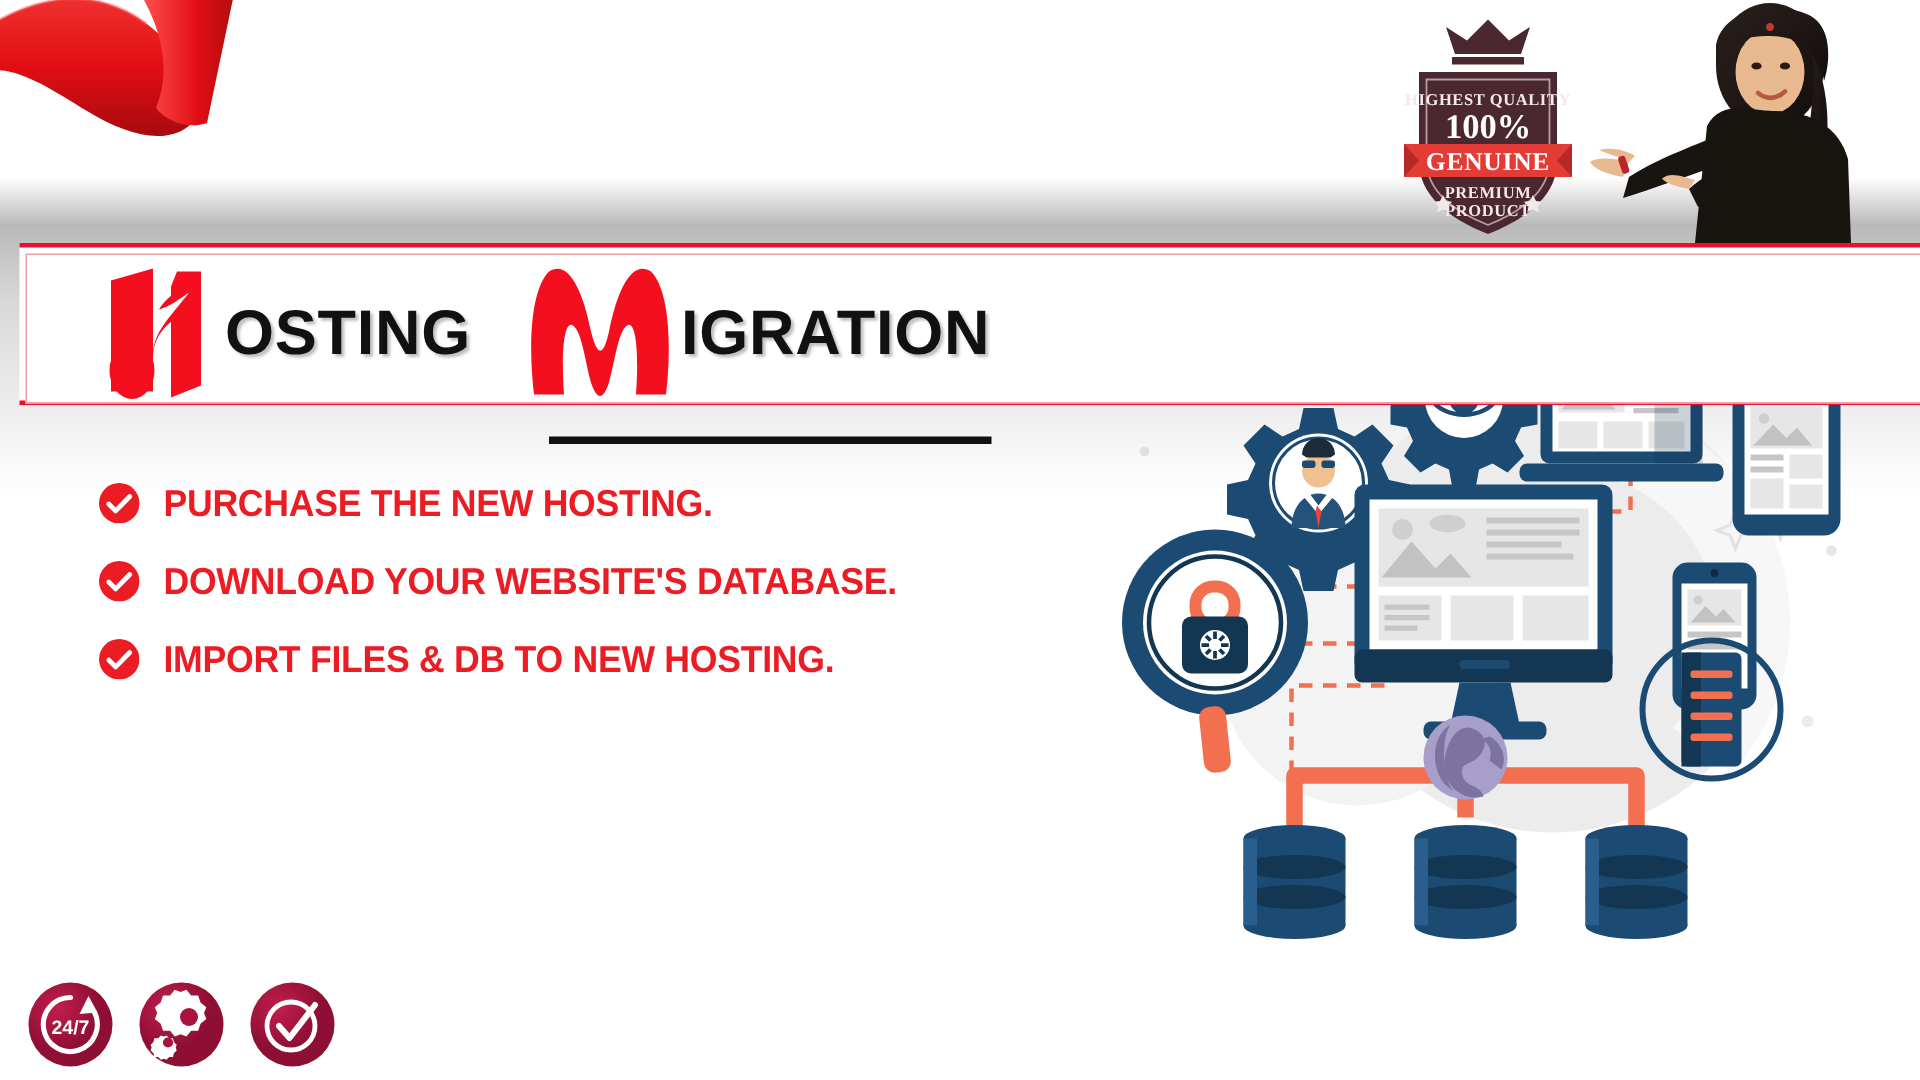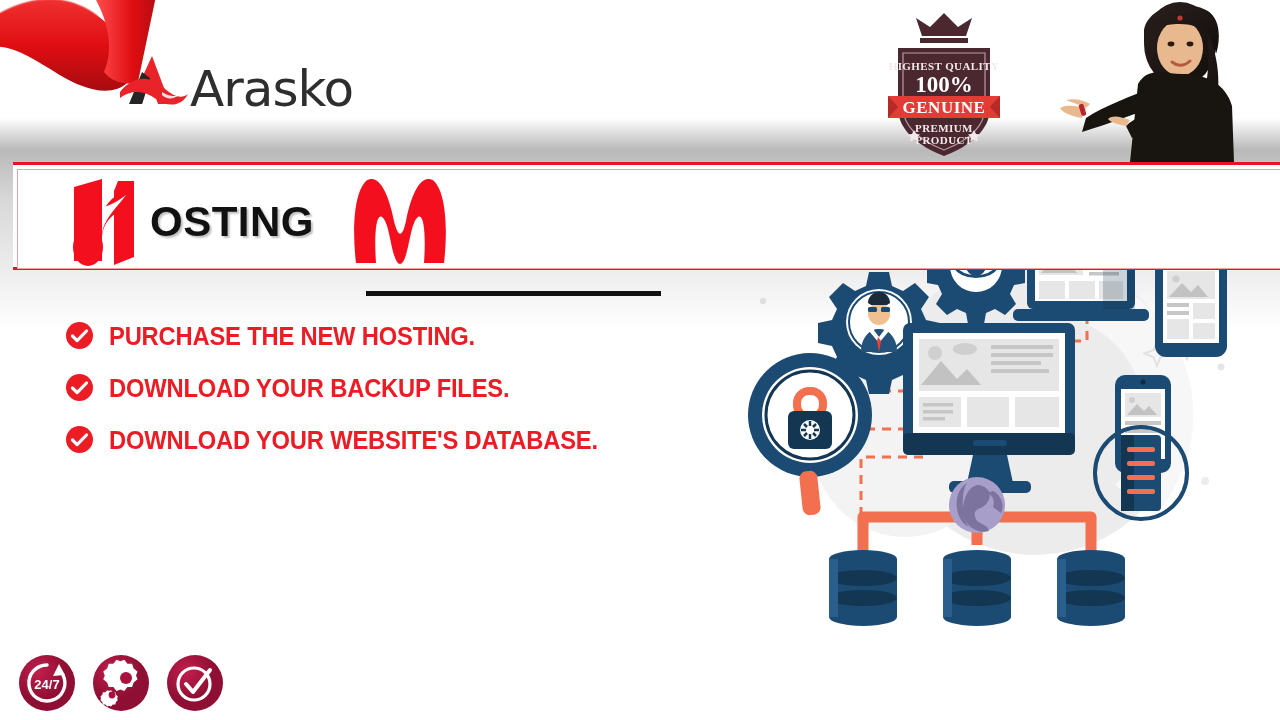--- a/index.html
+++ b/index.html
@@ -25,21 +25,21 @@
   
   .logo { position: absolute; left: 118px; top: 52px; display: flex; align-items: flex-end; }
   .logo-mark { width: 78px; height: 62px; display: block; }
   .logo-text {
     font-size: 50px; font-weight: 400; color: #2e2e2e;
     letter-spacing: -1px; line-height: 1; margin-left: -6px;
     font-family: "DejaVu Sans", sans-serif;
   }
 
   
-  .badge { position: absolute; left: 884px; top: 8px; width: 120px; height: 150px; }
+  .badge { position: absolute; left: 932px; top: 8px; width: 120px; height: 150px; }
 
   
   .model { position: absolute; left: 1020px; top: 0px; width: 250px; height: 162px; }
 
   
   .title-band {
     position: absolute; left: 13px; top: 162px; width: 1280px; height: 108px;
     background: #ffffff; border-top: 3px solid #e8112d; border-bottom: 3px solid #e8112d;
     z-index: 4;
     padding-left: 32px;
@@ -103,29 +103,20 @@
             <stop offset="60%" stop-color="#e00e12"></stop>
             <stop offset="100%" stop-color="#b50d12"></stop>
         </linearGradient>
       </defs>
       <path d="M0,34 C40,8 78,6 110,30 C138,52 150,74 140,96 C124,112 96,104 70,88 C44,72 20,56 0,62 Z" fill="url(#rib1)"></path>
       <path d="M108,14 C130,4 152,2 168,10 L150,96 C138,100 124,96 116,86 C126,62 120,36 108,14 Z" fill="url(#rib2)"></path>
       <path d="M0,34 C40,8 78,6 110,30" fill="none" stroke="#ff7070" stroke-width="2" opacity="0.45"></path>
     </svg>
   </div>
 
-  <div class="logo">
-    <svg class="logo-mark" viewBox="0 0 78 62">
-      <path d="M34,4 L52,52 L40,52 L32,28 L24,52 L12,52 Z" fill="#e8232a"></path>
-      <path d="M32,26 L24,52 L11,52 L24,20 Z" fill="#262626"></path>
-      <path d="M2,40 C16,22 34,24 46,36 C56,45 64,47 70,42 C64,54 50,56 38,47 C27,39 14,37 2,46 Z" fill="#e8232a"></path>
-      <path d="M44,40 C50,44 56,45 61,43 C55,48 48,47 44,43 Z" fill="#ffffff" opacity="0.85"></path>
-    </svg>
-    <span class="logo-text">Arasko</span>
-  </div>
 
   <div class="badge">
     <svg viewBox="0 0 120 150" width="120" height="150">
       <path d="M38,28 L32,10 L46,19 L60,5 L74,19 L88,10 L82,28 Z" fill="#4b2730"></path>
       <rect x="36" y="30" width="48" height="5" fill="#4b2730"></rect>
       <path d="M14,40 L106,40 L106,100 C106,122 86,138 60,148 C34,138 14,122 14,100 Z" fill="#4b2730"></path>
       <path d="M19,45 L101,45 L101,99 C101,119 83,133 60,142 C37,133 19,119 19,99 Z" fill="none" stroke="#d8c6c9" stroke-width="1.2" opacity="0.75"></path>
       <text x="60" y="62" font-family="Liberation Serif, serif" font-size="11" font-weight="bold" fill="#f3e9ea" text-anchor="middle" letter-spacing="0.4">HIGHEST QUALITY</text>
       <text x="60" y="84" font-family="Liberation Serif, serif" font-size="23" font-weight="bold" fill="#ffffff" text-anchor="middle">100%</text>
       <path d="M4,88 L116,88 L116,110 L4,110 Z" fill="#e33b36"></path>
@@ -355,52 +346,53 @@
           <path d="M18,10 L46,2 L46,84 L18,84 Z" fill="#f40f1e"></path>
           <path d="M62,4 L78,4 L78,80 L58,88 L58,14 Z" fill="#f40f1e"></path>
           <path d="M46,44 C46,26 62,14 78,12 L78,30 C60,32 46,44 46,62 Z" fill="#f40f1e"></path>
           <ellipse cx="32" cy="70" rx="15" ry="19" fill="#f40f1e"></ellipse>
           <path d="M46,30 C52,30 62,24 70,18 C58,34 46,44 46,60 Z" fill="#ffffff"></path>
         </svg>
         <span class="word">OSTING</span>
         <svg class="cap" width="104" height="90" viewBox="0 0 104 90">
           <path d="M8,86 C4,52 6,16 18,4 C30,-4 40,14 46,44 C50,60 54,62 58,44 C64,14 74,-4 86,4 C98,16 100,52 96,86 L76,86 C78,58 76,36 70,40 C64,44 62,64 58,78 C54,90 50,90 46,78 C42,64 40,44 34,40 C28,36 26,58 28,86 Z" fill="#f40f1e"></path>
         </svg>
+        <span class="word">IGRATION</span>
       </div>
     </div>
   </div>
 
   <div class="divider"></div>
 
   <div class="bullets">
 
     <div class="bullet">
       <svg class="chk" viewBox="0 0 27 27">
         <circle cx="13.5" cy="13.5" r="13.5" fill="#ec1c24"></circle>
         <path d="M6.5,14 l4.6,4.6 l9.4,-9.6" fill="none" stroke="#fff" stroke-width="3.2" stroke-linecap="round" stroke-linejoin="round"></path>
       </svg>
       <span class="bullet-text">PURCHASE THE NEW HOSTING.</span>
     </div>
 
+
     <div class="bullet">
       <svg class="chk" viewBox="0 0 27 27">
         <circle cx="13.5" cy="13.5" r="13.5" fill="#ec1c24"></circle>
         <path d="M6.5,14 l4.6,4.6 l9.4,-9.6" fill="none" stroke="#fff" stroke-width="3.2" stroke-linecap="round" stroke-linejoin="round"></path>
       </svg>
-      <span class="bullet-text">DOWNLOAD YOUR BACKUP FILES.</span>
+      <span class="bullet-text">DOWNLOAD YOUR WEBSITE'S DATABASE.</span>
     </div>
 
     <div class="bullet">
       <svg class="chk" viewBox="0 0 27 27">
         <circle cx="13.5" cy="13.5" r="13.5" fill="#ec1c24"></circle>
         <path d="M6.5,14 l4.6,4.6 l9.4,-9.6" fill="none" stroke="#fff" stroke-width="3.2" stroke-linecap="round" stroke-linejoin="round"></path>
       </svg>
-      <span class="bullet-text">DOWNLOAD YOUR WEBSITE'S DATABASE.</span>
+      <span class="bullet-text">IMPORT FILES &amp; DB TO NEW HOSTING.</span>
     </div>
-
 
 
 
   </div>
 
   <div class="footer">
     <div class="f-icons">
       <svg class="f-icon" viewBox="0 0 58 58">
         <defs>
             <radialGradient id="cg1" cx="35%" cy="30%">

